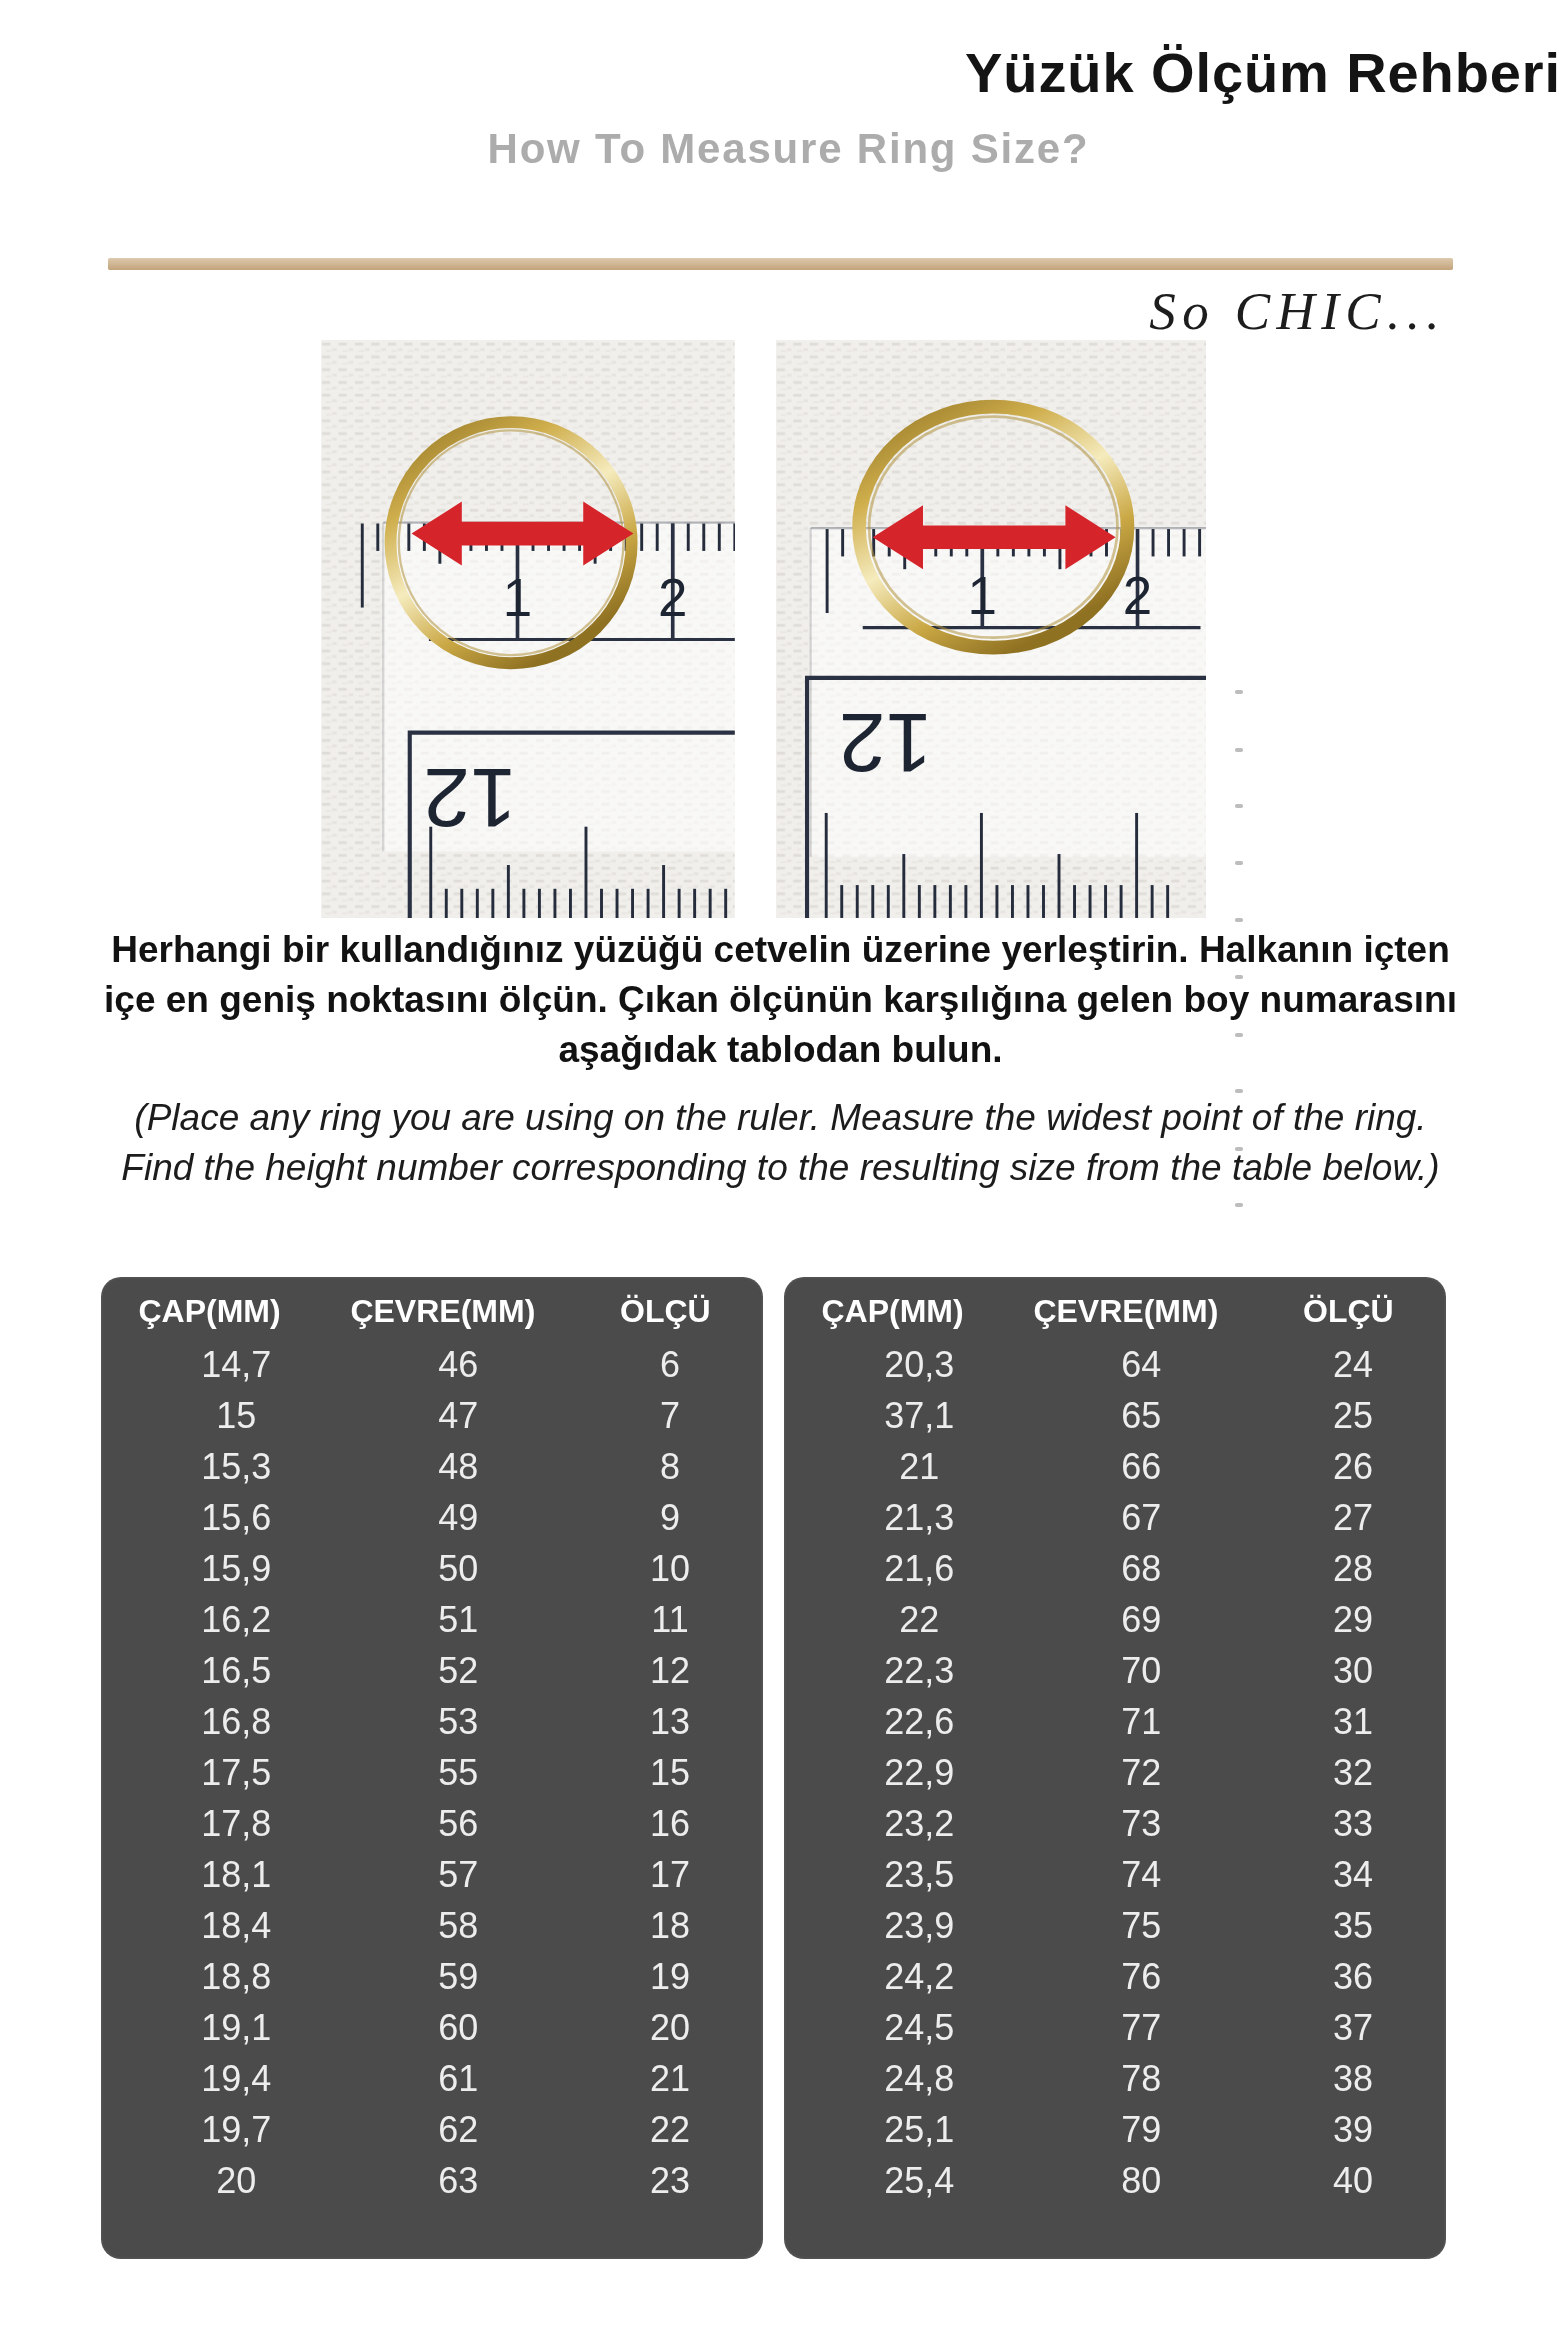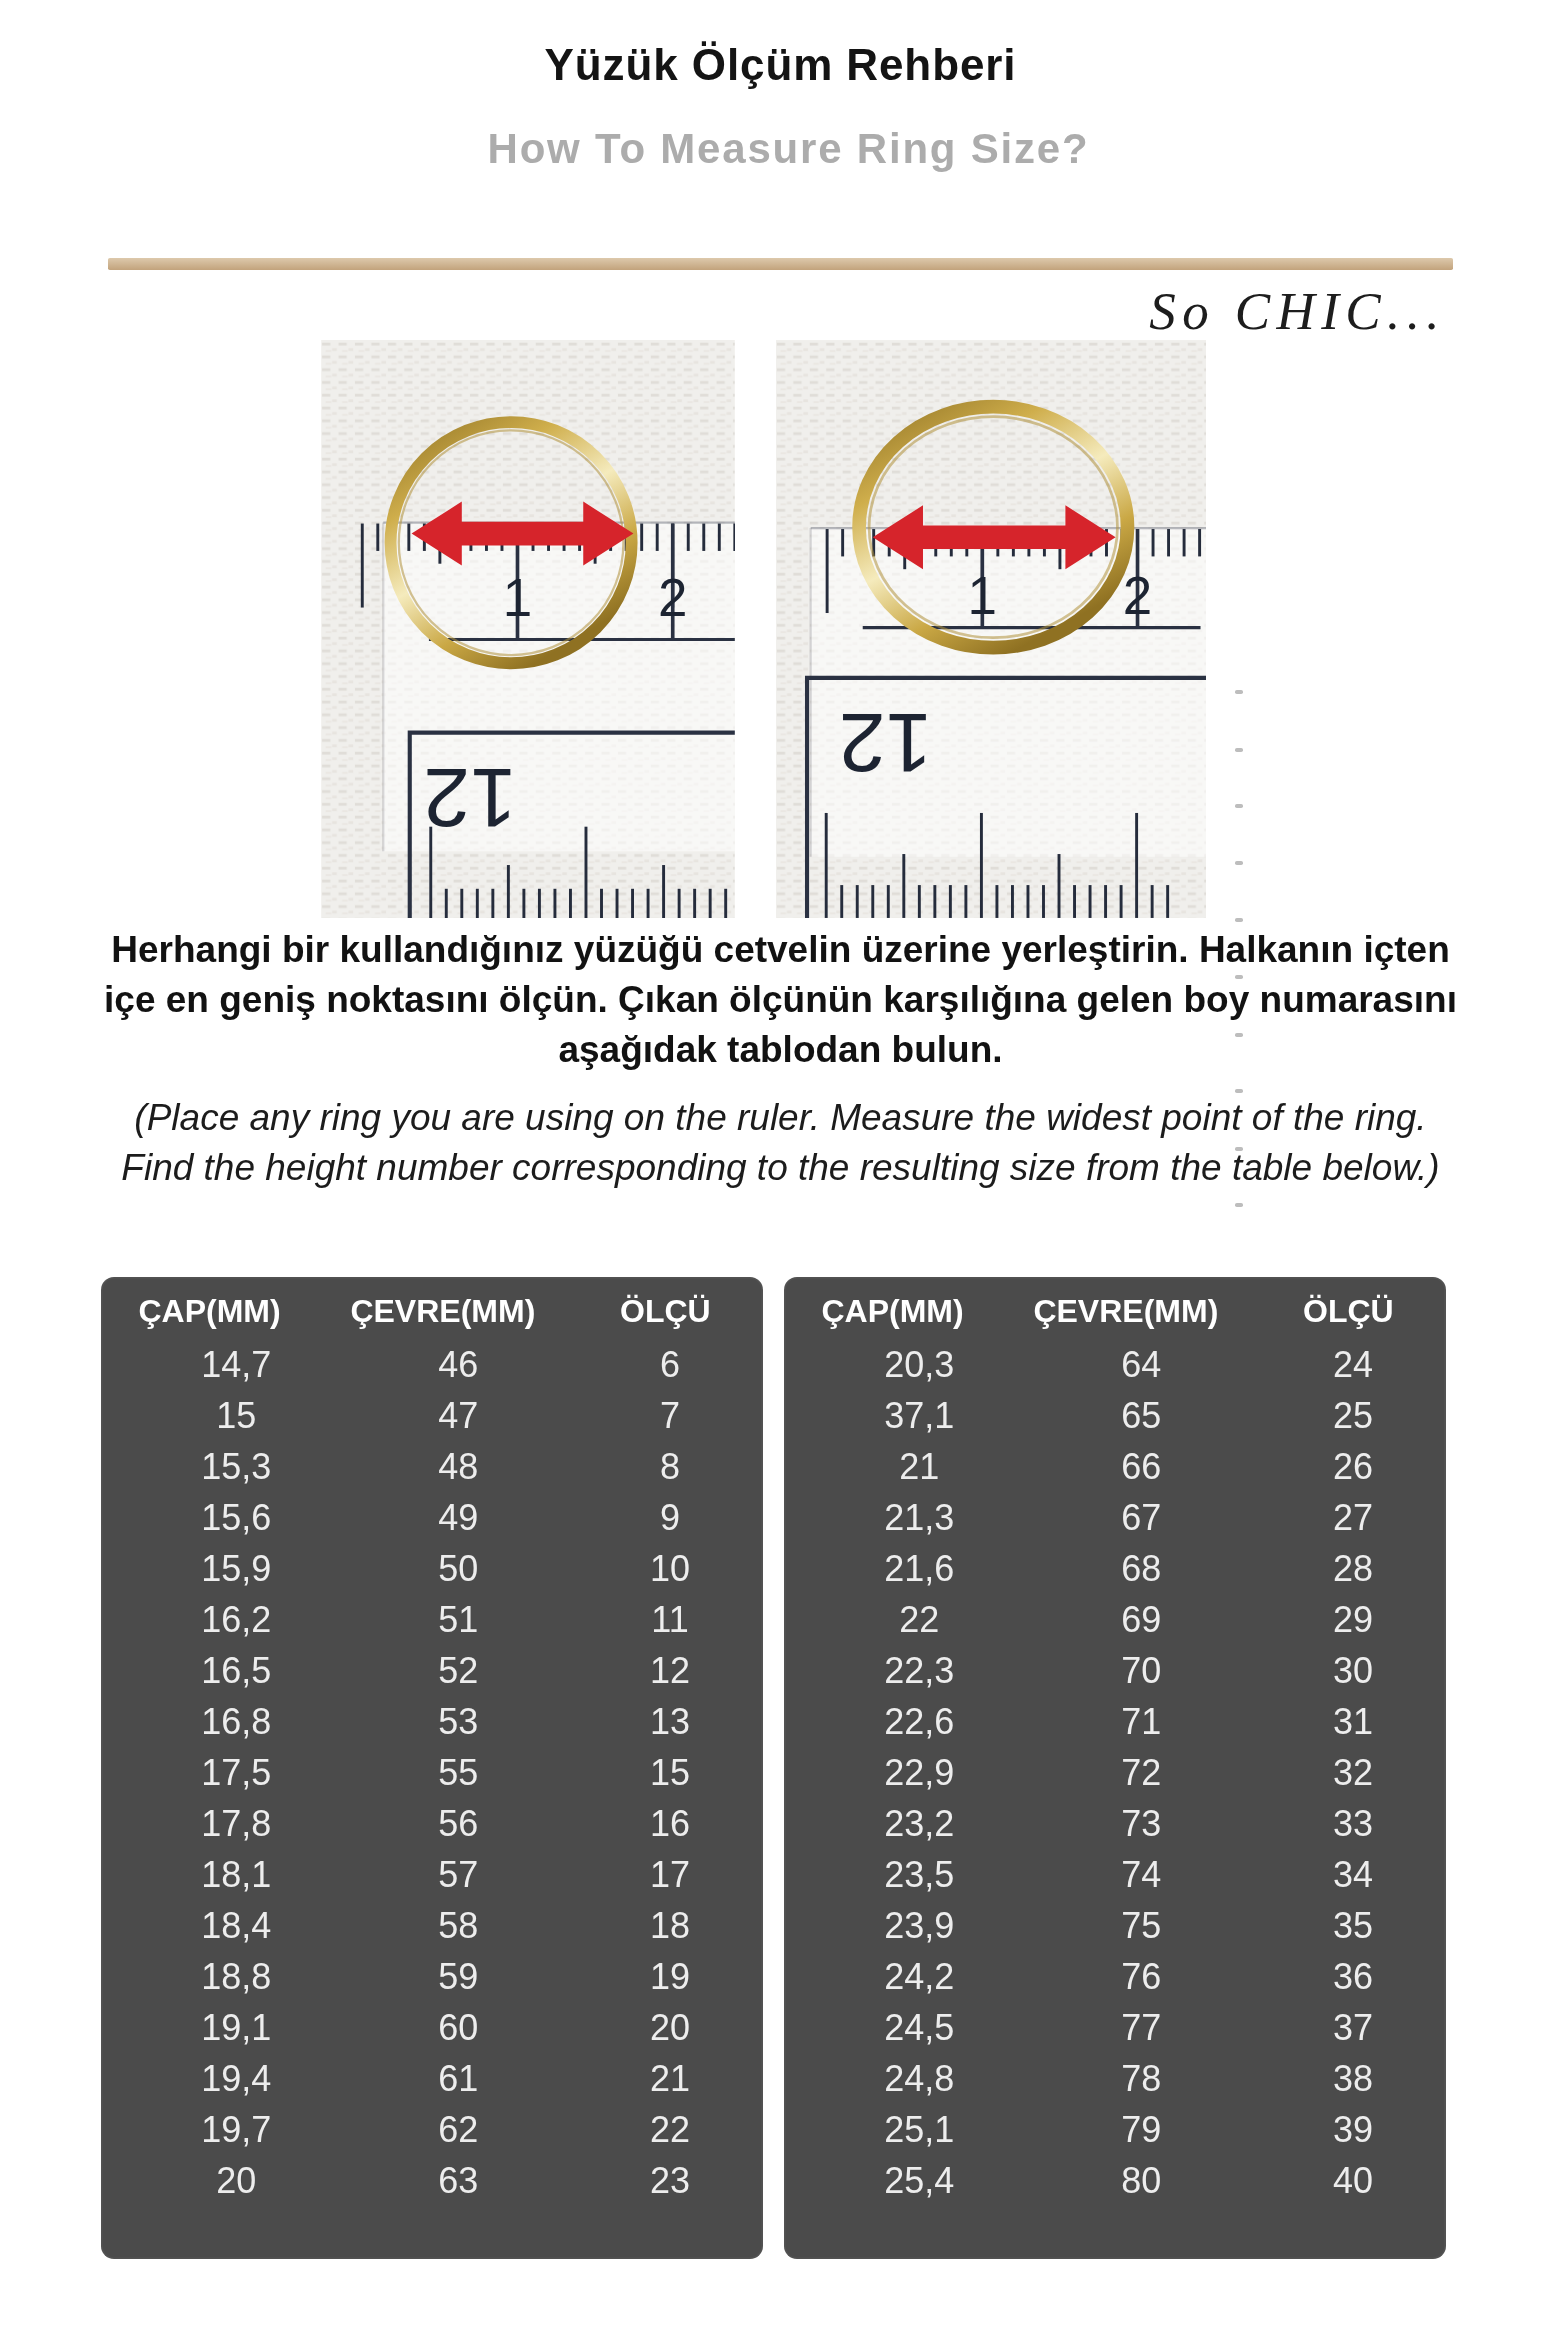--- a/index.html
+++ b/index.html
@@ -1,20 +1,20 @@
 <!DOCTYPE html>
 <html style="--divider: #c2a37c; --table-background: #4b4b4b; --arrow-red: #d6242b;font-size:14.6px"><head>
 <meta charset="utf-8">
 <style>
   html,body{margin:0;padding:0;background:#ffffff;}
   body{width:1561px;height:2339px;position:relative;font-family:"Liberation Sans",sans-serif;}
   .page{position:absolute;inset:0;overflow:hidden;background:#ffffff;}
 
-  .title{position:absolute;top:40px;left:0;width:100%;margin:0;text-align:center;
-         font-size:44px;font-weight:800;letter-spacing:0.9px;color:#141414;}
+  .title{position:absolute;top:40px;left:0;width:100%;margin:0;text-align:right;
+         font-size:56px;font-weight:800;letter-spacing:0.9px;color:#141414;}
   .subtitle{position:absolute;top:117px;left:0;width:100%;margin:8px;text-align:center;
          font-size:42px;font-weight:700;letter-spacing:1.8px;color:#acacac;}
   .divider{position:absolute;top:258px;left:108px;width:1345px;height:12px;
          background:linear-gradient(#ddc9ac, var(--divider,#c2a37c));border-radius:1.8px;}
   .brand{position:absolute;top:281px;right:115px;margin:0;
          font-family:"Liberation Serif",serif;font-size:53px;font-weight:500;
          letter-spacing:6.4px;color:#1d1d1d;font-style:italic;}
 
   .photos{position:absolute;top:340px;left:0;width:1561px;height:578px;}
   .photo{position:absolute;top:0;display:block;}
@@ -25,21 +25,21 @@
   .rnum{font-family:"Liberation Sans",sans-serif;font-size:58px;fill:#1d2432;text-anchor:middle;}
   .rnum-big{font-family:"Liberation Sans",sans-serif;font-size:92px;fill:#1d2432;text-anchor:middle;}
   .dash-col span{position:absolute;left:1235px;width:8.2px;height:3.7px;background:#bdbdbd;border-radius:1.8px;}
 
   .instr-tr{position:absolute;top:925px;left:95px;width:1371px;margin:0;text-align:center;
             font-size:37px;font-weight:700;line-height:50px;color:#121212;}
   .instr-en{position:absolute;top:1093px;left:95px;width:1371px;margin:0;text-align:center;
             font-size:37px;font-style:italic;font-weight:400;line-height:50px;color:#1c1c1c;}
 
   .tables{position:absolute;top:1277px;left:101px;width:1346px;height:982px;}
-  .size-table{position:absolute;top:0;width:662px;height:982px;border-radius:13px;
+  .size-table{position:absolute;top:0;width:662px;height:982px;border-radius:20px;
               background:var(--table-background,#4b4b4b);
               box-shadow:inset 0 0 0 1.8px rgba(255,255,255,0.04);}
   .size-table.left{left:0;}
   .size-table.right{left:683px;}
   .t-head{display:grid;grid-template-columns:1fr 1.15fr 0.9fr;height:55px;margin-top:7.3px;
           align-items:center;text-align:center;font-size:32px;font-weight:700;color:#ffffff;}
   .t-row{display:grid;grid-template-columns:1fr 1.15fr 0.9fr;height:51px;
          align-items:center;text-align:center;font-size:36px;font-weight:400;color:#ededed;padding-left:32px;}
 </style>
 </head>

